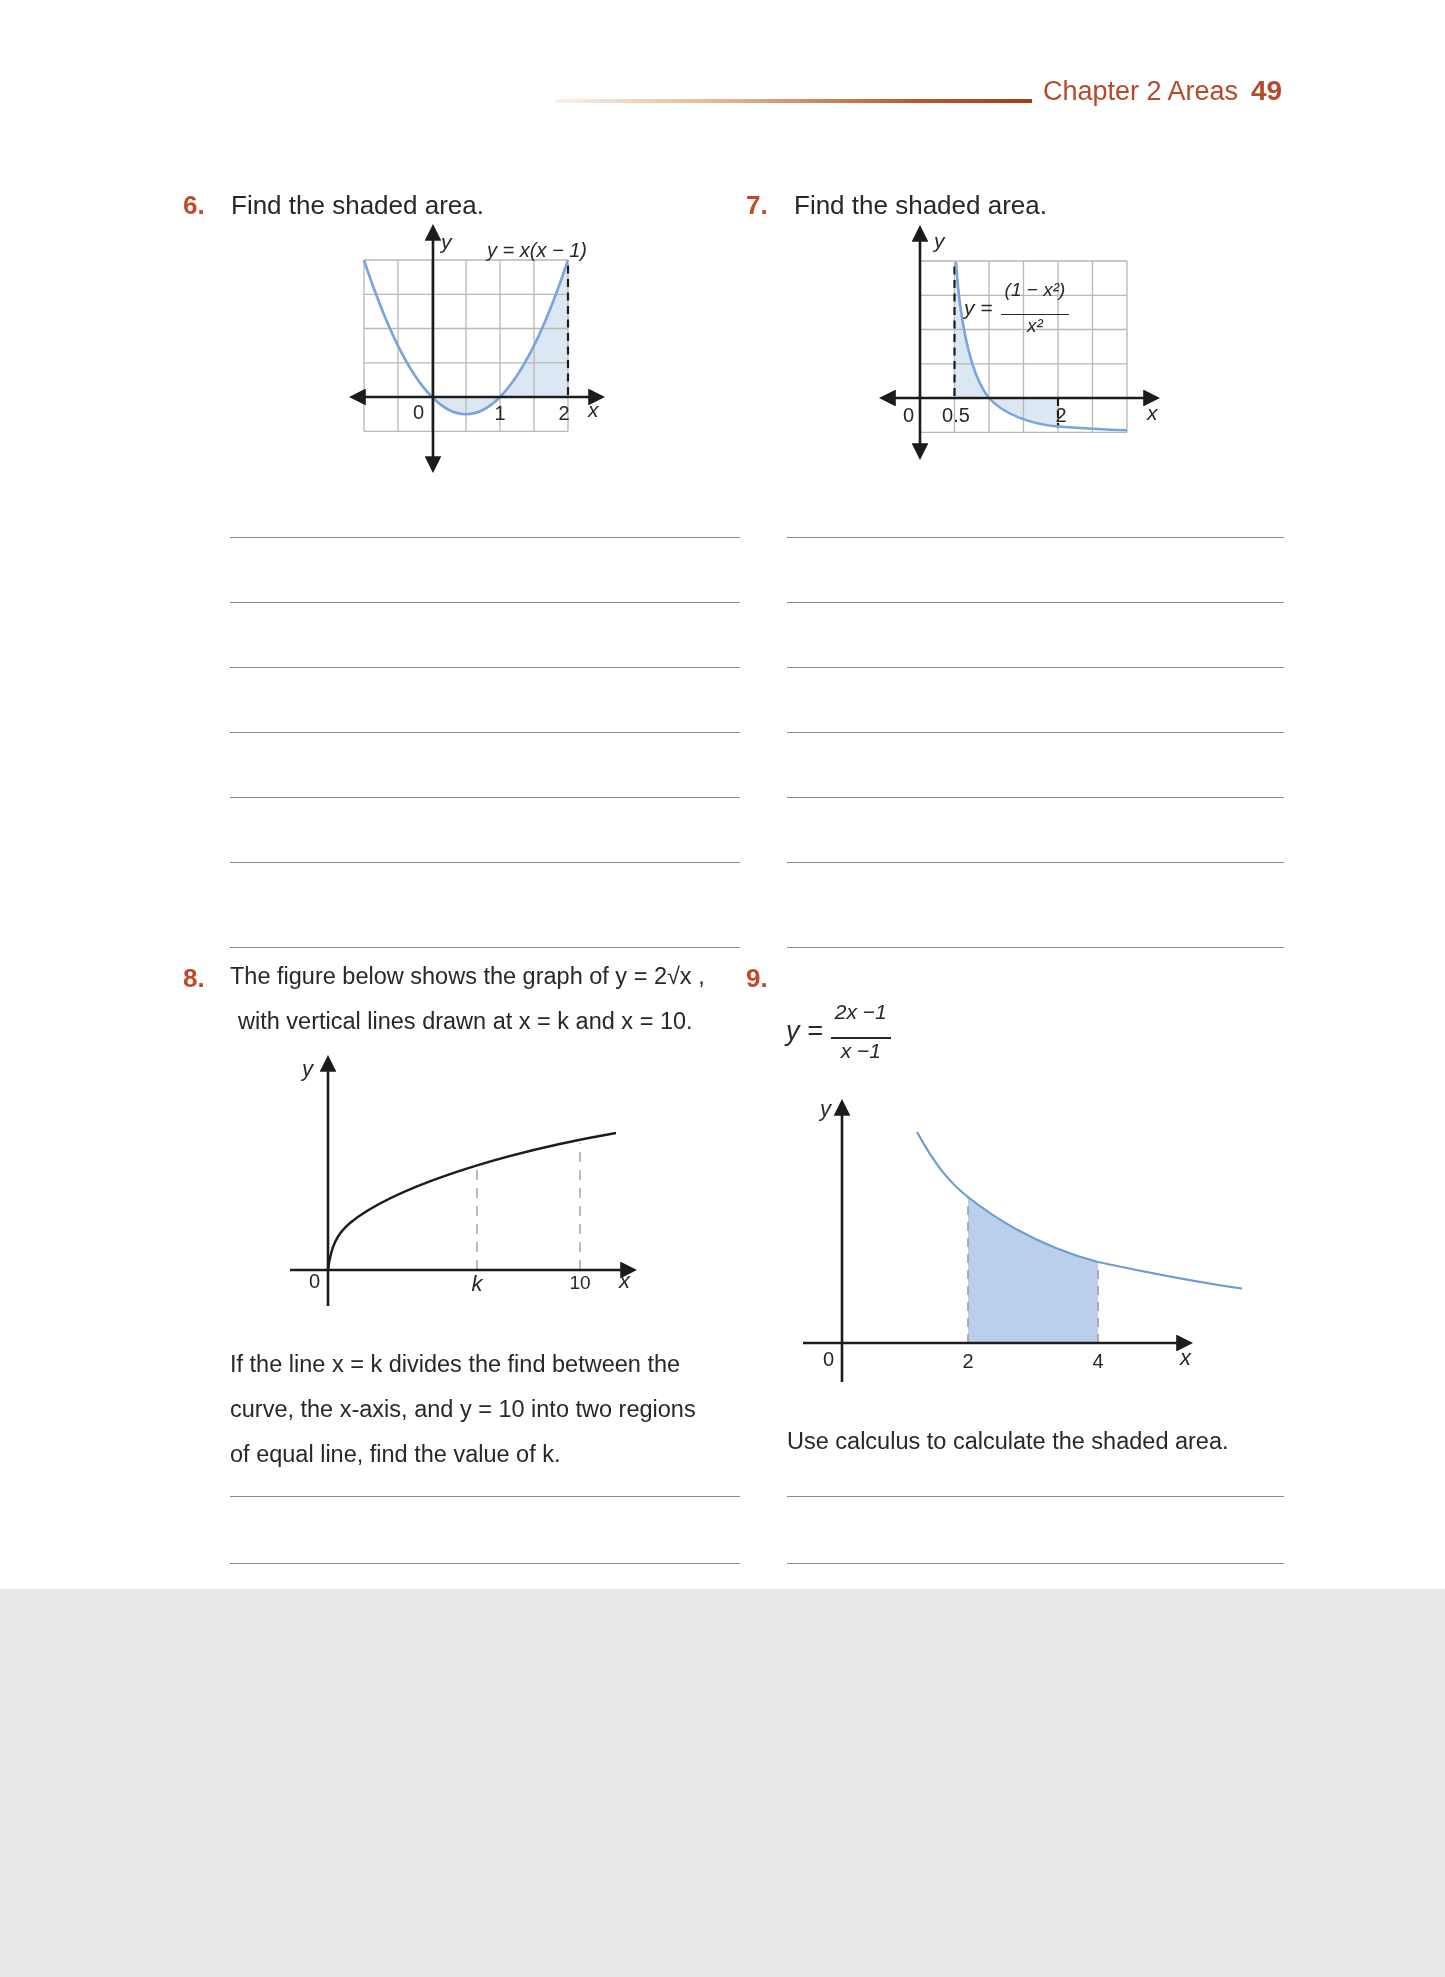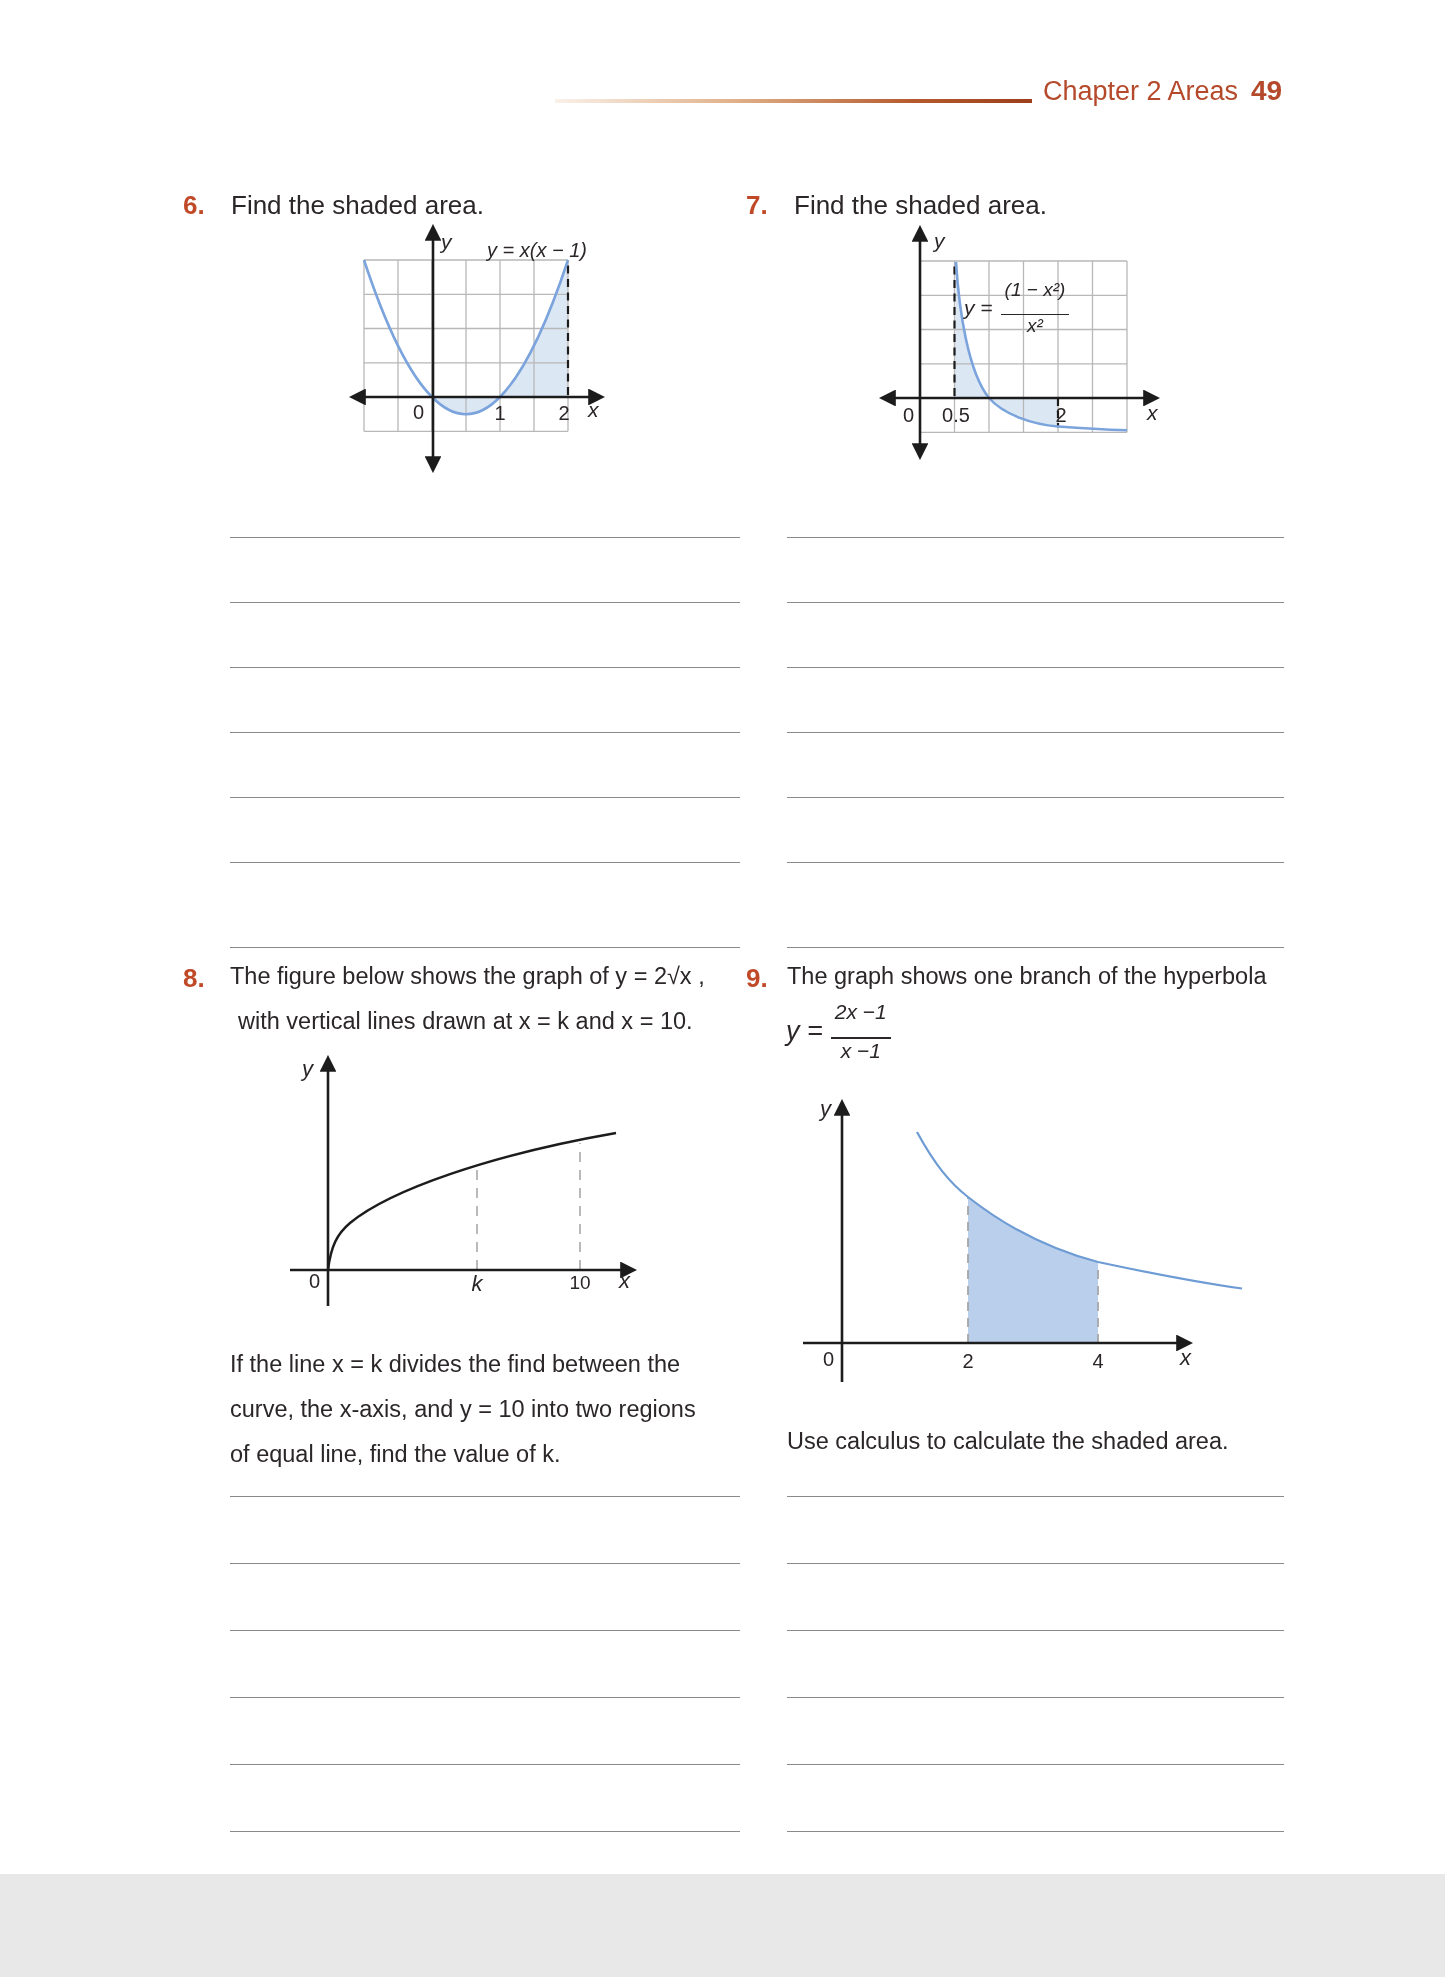--- a/index.html
+++ b/index.html
@@ -1,16 +1,16 @@
 <!DOCTYPE html>
 <html><head>
 <meta charset="utf-8">
 <style>
   html,body{margin:0;padding:0;background:#e8e8e8;}
-  .page{position:relative;width:1445px;height:1874px;background:#ffffff;margin:0 auto;
+  .page{position:relative;width:1445px;height:1589px;background:#ffffff;margin:0 auto;
         font-family:"Liberation Sans",sans-serif;color:#2b2627;overflow:hidden;}
   .abs{position:absolute;}
   .qnum{font-weight:bold;color:#c04a28;font-size:26px;}
   .qtext{font-size:26px;}
   .body{font-size:23.5px;}
   .ans-line{position:absolute;height:0;border-top:1.6px solid #8a8a8a;}
   .eq{display:flex;align-items:center;gap:8px;font-style:italic;color:#2b2627;}
   .frac{display:inline-flex;flex-direction:column;align-items:center;line-height:1.15;}
   .frac .num{border-bottom:1.8px solid #2b2627;padding:0 4px 13px;}
   .hdr-rule{height:3.5px;background:linear-gradient(90deg,rgba(226,178,134,0.18) 0%,#e0b088 38%,#b65a2e 75%,#9c3f1a 100%);}
@@ -99,21 +99,20 @@
     <text x="340" y="241" text-anchor="middle" font-size="19">10</text>
     <text x="379" y="240" font-size="22" font-style="italic">x</text>
     <text x="62" y="28" font-size="22" font-style="italic">y</text>
   </svg>
 
   <span class="abs body" style="left:230px;top:1351px;">If the line x = k divides the find between the</span>
   <span class="abs body" style="left:230px;top:1396px;">curve, the x-axis, and y = 10 into two regions</span>
   <span class="abs body" style="left:230px;top:1441px;">of equal line, find the value of k.</span>
 
   <span class="abs qnum" style="left:746px;top:963px;">9.</span>
-  <span class="abs body" style="left:787px;top:963px;">The graph shows one branch of the hyperbola</span>
 
   <div class="abs eq" style="left:786px;top:1000px;font-size:27px;">
     <span>y =</span>
     <span class="frac" style="font-size:21px;">
       <span class="num" style="border-bottom-width:2px;">2x −1</span>
       <span>x −1</span>
     </span>
   </div>
 
   <svg class="abs" style="left:790px;top:1080px;" width="470" height="315">

